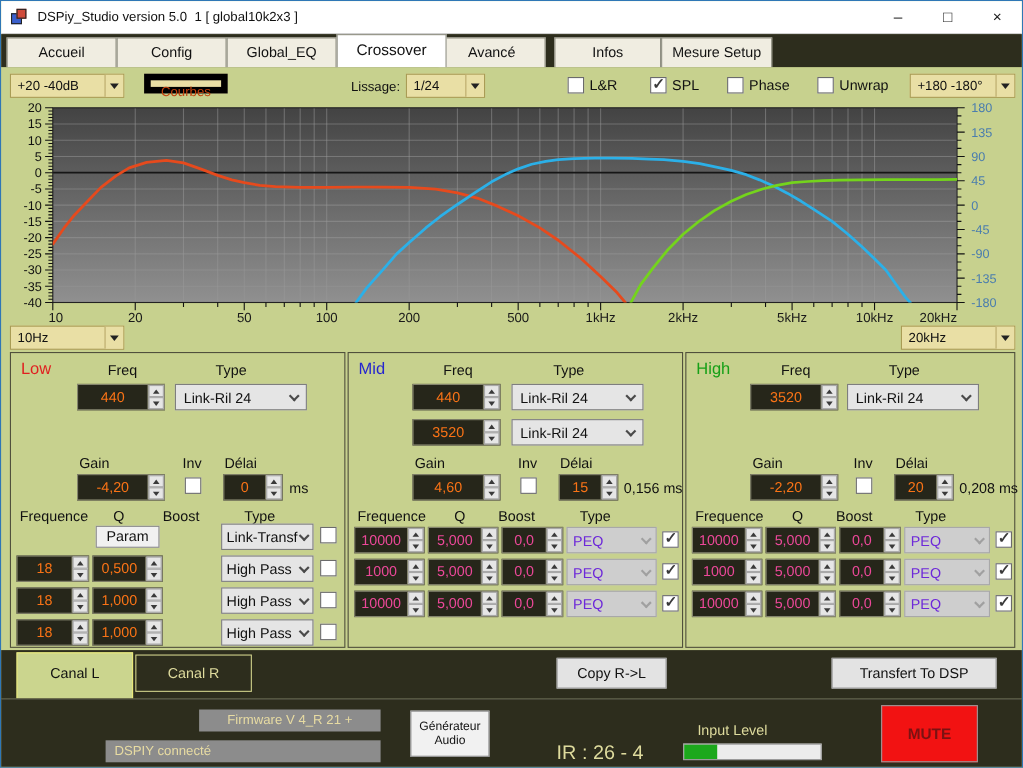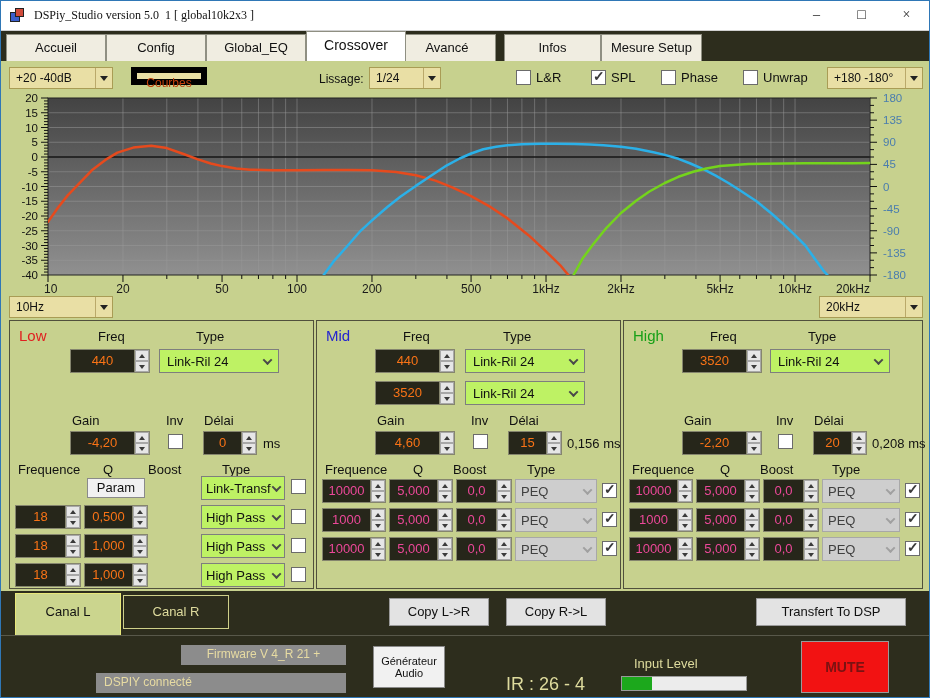--- a/index.html
+++ b/index.html
@@ -4,21 +4,21 @@
 <style>
   * { box-sizing: border-box; margin: 0; padding: 0; }
   html,body { background:#555; }
   body { font-family: "Liberation Sans", sans-serif; }
   .win {
     position: relative; width: 930px; height: 698px;
     background:#c7d18e; overflow:hidden;
     border:1px solid #2f77b6; margin:0 auto;
   }
   
-  .titlebar { position:absolute; left:0; top:0; width:100%; height:30px; background:#ffffff; border-bottom:1px solid #d0d0d0;font-family:Liberation Serif, serif; }
+  .titlebar { position:absolute; left:0; top:0; width:100%; height:30px; background:#ffffff; border-bottom:1px solid #d0d0d0; }
   .app-icon { position:absolute; left:9px; top:7px; width:16px; height:16px; }
   .app-icon .sq1 { position:absolute; left:0; top:4px; width:10px; height:10px; background:#3a5fcd; border:1px solid #222; }
   .app-icon .sq2 { position:absolute; left:5px; top:0; width:9px; height:9px; background:#d04a3a; border:1px solid #222; }
   .title-text { position:absolute; left:33px; top:7px; font-size:12px; color:#111; white-space:pre; }
   .winbtn { position:absolute; top:0; width:45px; height:30px; text-align:center; line-height:28px; font-size:14px; color:#222; cursor:default; }
   .winbtn.min { right:90px; } .winbtn.max { right:45px; } .winbtn.close { right:0; }
   
   .tabstrip { position:absolute; left:0; top:30px; width:100%; height:30px; background:#2d2d1d; }
   .tab { position:absolute; top:3px; height:27px; background:#f0ede1; border:1px solid #8f8f82; border-bottom:none;
          text-align:center; font-size:13px; color:#111; line-height:26px; }
@@ -41,23 +41,23 @@
   .panel { position:absolute; top:319px; height:269px; border:1px solid #50503c; background:#c7d18e; }
   .pname { position:absolute; left:9px; top:6px; font-size:15px; }
   .plabel { position:absolute; font-size:13px; color:#111; }
   .spin { position:absolute; height:24px; background:#26261a; border:1px solid #85856e; display:flex; }
   .spin .sval { flex:1; font-size:13px; color:#f97316; text-align:center; line-height:22px; overflow:hidden; }
   .spin.dis .sval { color:#ec4899; }
   .spinbtns { width:15px; display:flex; flex-direction:column; border-left:1px solid #85856e; }
   .sb { flex:1; background:#e6e6e6; border:1px solid #a8a8a8; display:flex; align-items:center; justify-content:center; }
   .sb.up::after { content:""; width:0; height:0; border-left:3px solid transparent; border-right:3px solid transparent; border-bottom:4px solid #3a3a3a; }
   .sb.dn::after { content:""; width:0; height:0; border-left:3px solid transparent; border-right:3px solid transparent; border-top:4px solid #3a3a3a; }
-  .combo { position:absolute; height:24px; background:#bef264; border:1px solid #7e7e7e; display:flex; align-items:center; padding:0 7px; font-size:13px; color:#111; }
+  .combo { position:absolute; height:24px; background:#e5e5e5; border:1px solid #7e7e7e; display:flex; align-items:center; padding:0 7px; font-size:13px; color:#111; }
   .combo .chev { margin-left:auto; width:7px; height:7px; border-right:2px solid #4a4a4a; border-bottom:2px solid #4a4a4a; transform:rotate(45deg) translate(-1px,-1px); }
-  .combo.dis { background:#cecece; color:#404040; border-color:#a8a8a8; }
+  .combo.dis { background:#cecece; color:#6d28d9; border-color:#a8a8a8; }
   .combo.dis .chev { border-color:#a0a0a0; }
   .pbtn { position:absolute; background:#f1f1f1; border:1px solid #8a8a8a; font-size:13px; color:#111; text-align:center; }
   .suffix { position:absolute; font-size:13px; color:#111; white-space:nowrap; }
   
   .bbar { position:absolute; left:0; top:590px; width:100%; height:44px; background:#2d2d1d; }
   .canal { position:absolute; font-size:13px; text-align:center; }
   .canal.active { background:#cbd58e; border:1px solid #e8e87a; color:#111; }
   .canal.idle { background:transparent; border:1px solid #cfd08a; color:#dedb9d; }
   .graybtn { position:absolute; background:#e3e3e3; border:1px solid #9a9a9a; font-size:13px; color:#111; text-align:center; }
   
@@ -697,21 +697,20 @@
     <div class="combo dis" style="left:198px;top:216px;width:78px;padding:0 5px">
       <span>PEQ</span>
         <span class="chev"></span>
     </div>
     <span class="cb checked" style="position:absolute;left:281px;top:220px"></span>
   </div>
 
   <div class="bbar">
     <div class="canal active" style="left:14px;top:2px;width:106px;height:43px;line-height:36px">Canal L</div>
     <div class="canal idle" style="left:122px;top:4px;width:106px;height:34px;line-height:32px">Canal R</div>
-    <div class="graybtn" style="left:388px;top:7px;width:100px;height:28px;line-height:26px">Copy L-&gt;R</div>
     <div class="graybtn" style="left:505px;top:7px;width:100px;height:28px;line-height:26px">Copy R-&gt;L</div>
     <div class="graybtn" style="left:755px;top:7px;width:150px;height:28px;line-height:26px">Transfert To DSP</div>
   </div>
 
   <div class="sbar">
     <div class="statbox" style="left:180px;top:9px;width:165px;height:20px;text-align:center">Firmware V 4_R 21 +</div>
     <div class="statbox" style="left:95px;top:37px;width:250px;height:20px;padding-left:8px">DSPIY connecté</div>
     <div class="gen-btn">
       <span>Générateur</span>
       <span>Audio</span>

